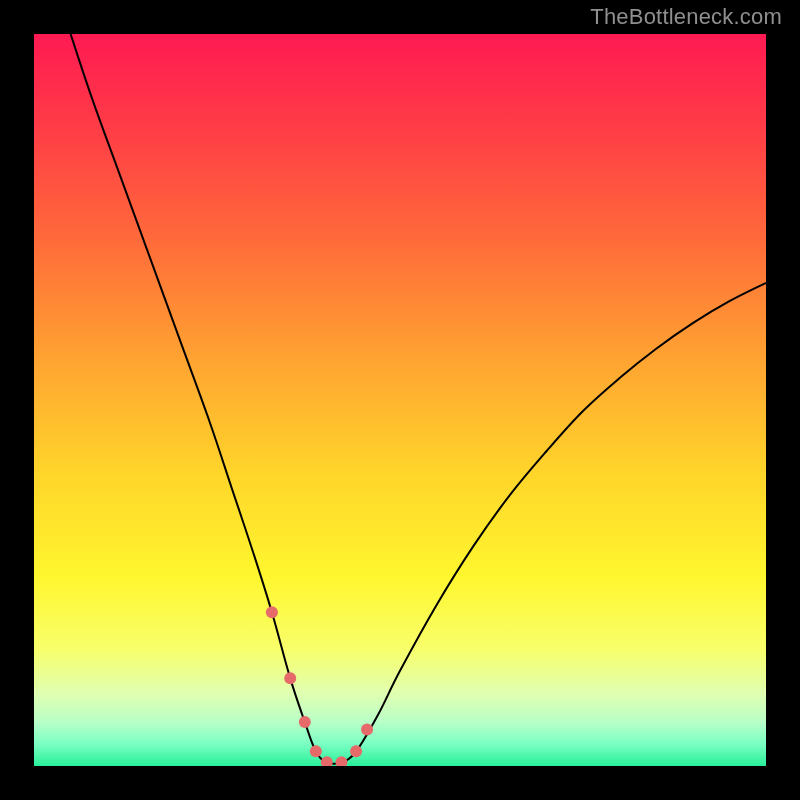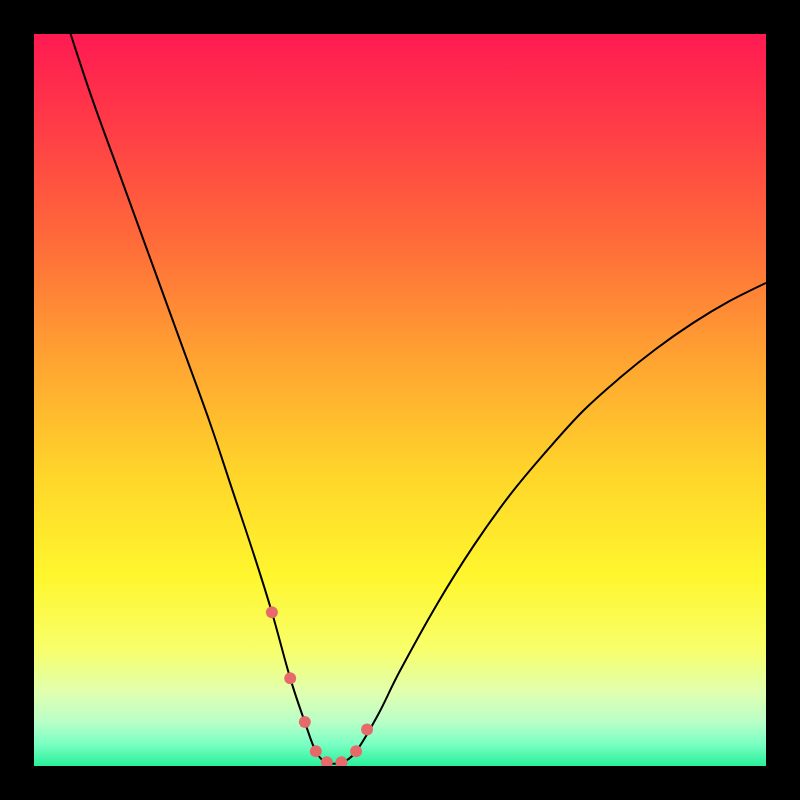--- a/index.html
+++ b/index.html
@@ -29,20 +29,21 @@
   svg.plot {
     position: absolute;
     top: 0;
     left: 0;
   }
 </style>
 </head>
 <body>
 
 <div class="chart-container">
+  <div class="watermark">TheBottleneck.com</div>
   <svg class="plot" width="800" height="800" viewBox="0 0 800 800">
     <defs>
       <linearGradient id="bg-grad" x1="0" y1="0" x2="0" y2="1">
           <stop offset="0.00%" stop-color="#ff1a52"></stop>
           <stop offset="12.00%" stop-color="#ff3a47"></stop>
           <stop offset="28.00%" stop-color="#ff6a3a"></stop>
           <stop offset="45.00%" stop-color="#ffa531"></stop>
           <stop offset="60.00%" stop-color="#ffd52a"></stop>
           <stop offset="74.00%" stop-color="#fff62e"></stop>
           <stop offset="84.00%" stop-color="#f8ff6a"></stop>

